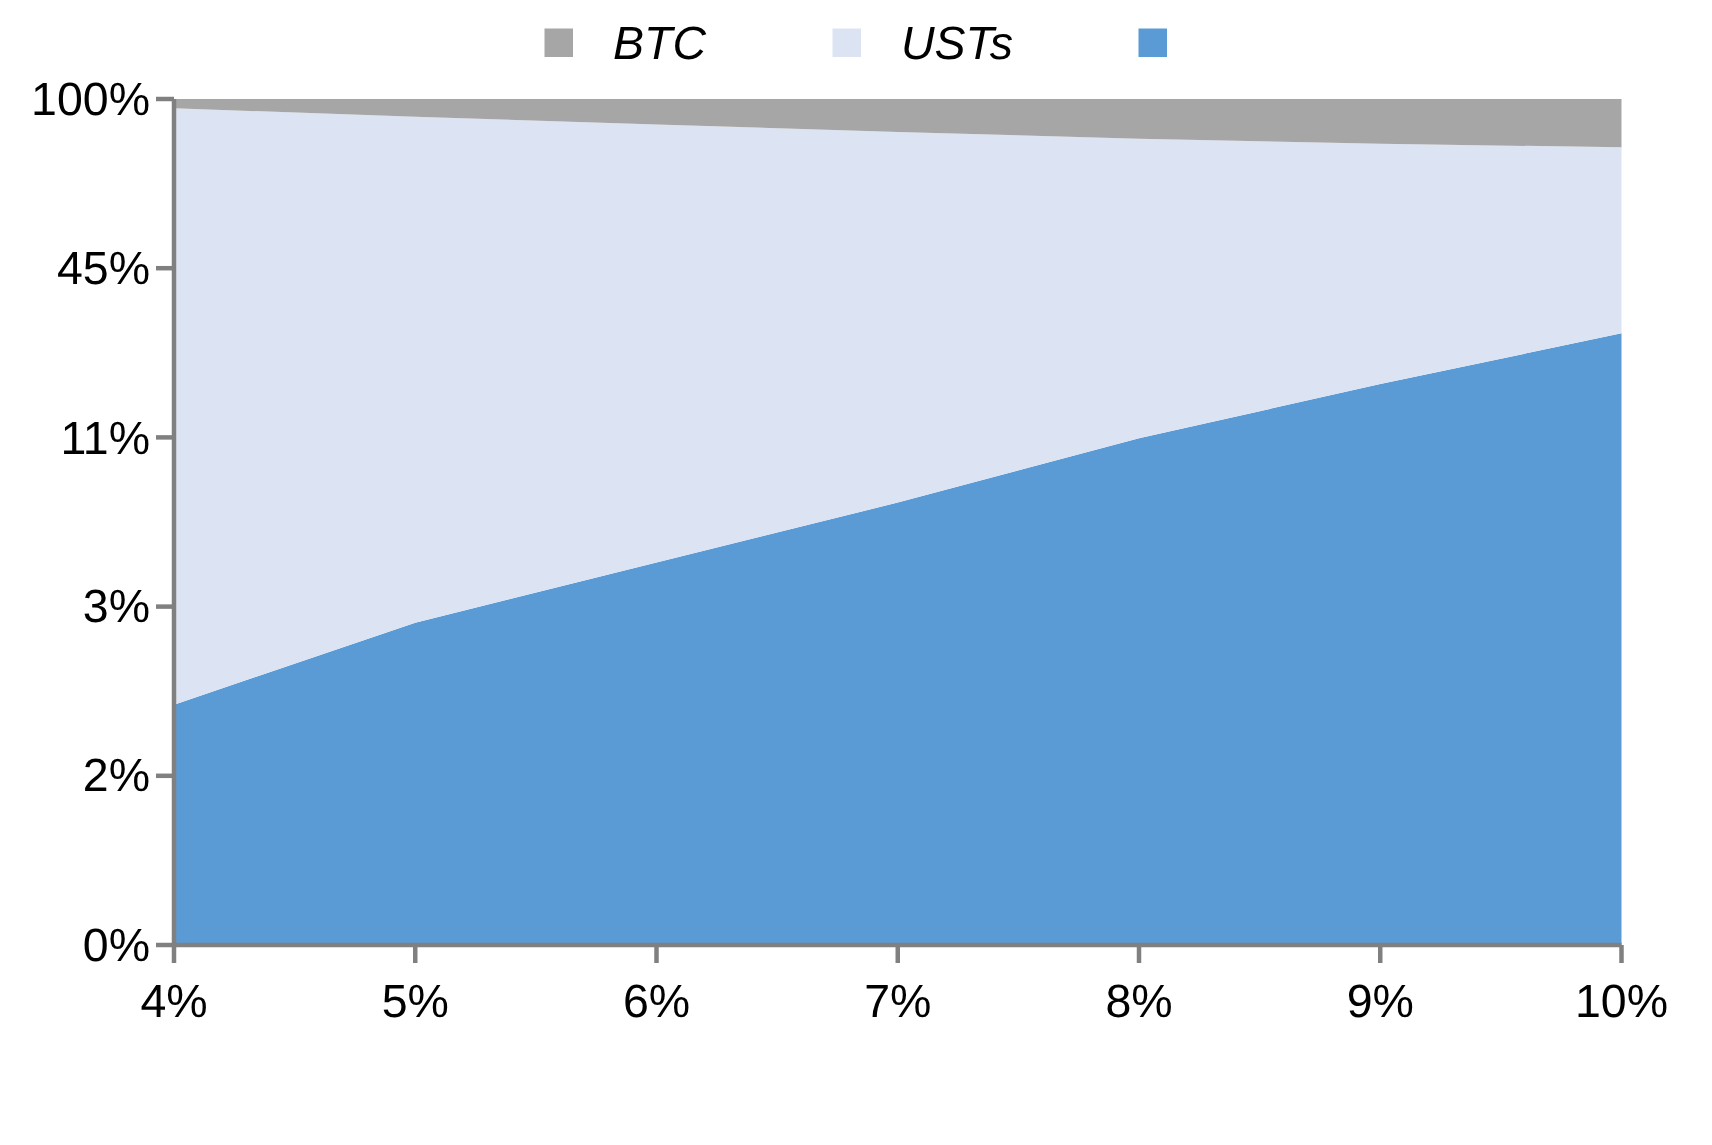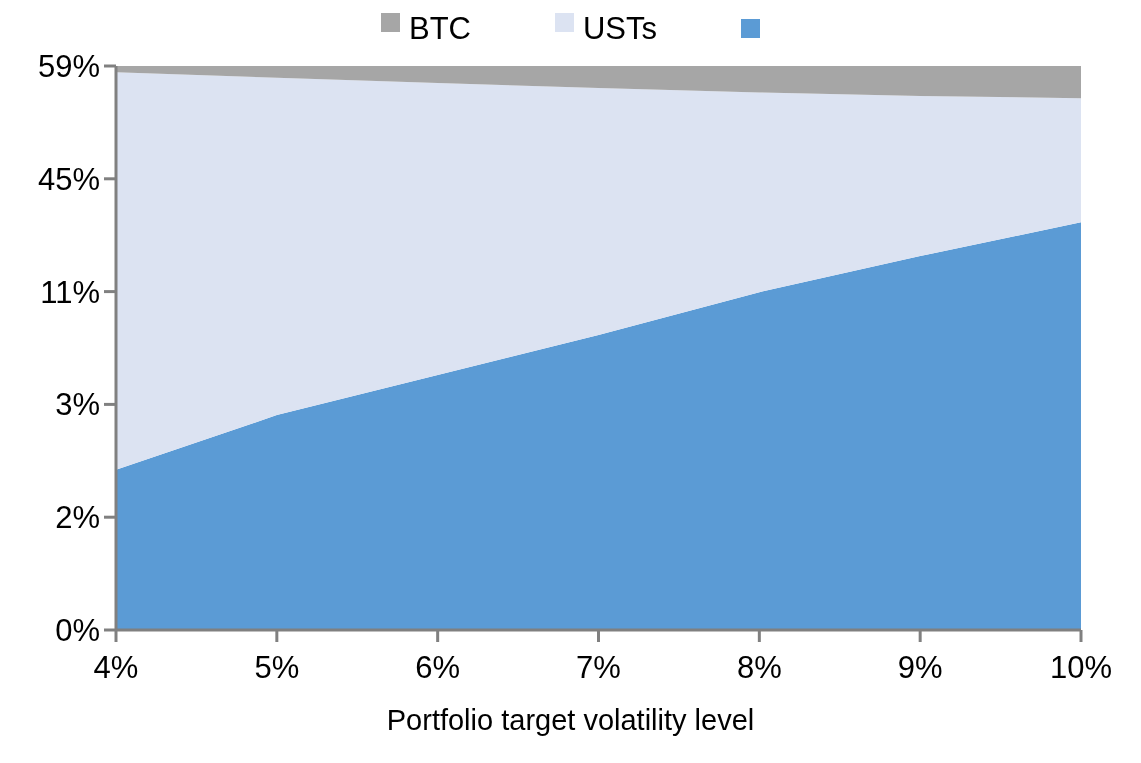--- a/index.html
+++ b/index.html
@@ -26,21 +26,23 @@
     top: 8px;
     width: 1141px;
     height: 40px;
     display: flex;
     justify-content: center;
     align-items: center;
     gap: 84px;
   }
   .legend-item {
     display: flex;
-    gap: 9px;
+    align-items: center;
+    gap: 27px;
+    font-style: italic;
   }
   .legend-swatch {
     width: 19px;
     height: 19px;
     display: block;
   }
   .legend-label {
     font-size: 31px;
     color: #000000;
     line-height: 1;
@@ -140,28 +142,27 @@
         <line x1="1081" y1="630" x2="1081" y2="642" stroke="#808080" stroke-width="3"></line>
       </svg>
   </div>
 
   <div id="y-axis-labels">
       <div class="ytick-label" style="top: 630px;">0%</div>
       <div class="ytick-label" style="top: 517.2px;">2%</div>
       <div class="ytick-label" style="top: 404.4px;">3%</div>
       <div class="ytick-label" style="top: 291.6px;">11%</div>
       <div class="ytick-label" style="top: 178.8px;">45%</div>
-      <div class="ytick-label" style="top: 66px;">59%</div>
+      <div class="ytick-label" style="top: 66px;">100%</div>
     </div>
 
   <div id="x-axis-labels">
       <div class="xtick-label" style="left: 116px;">4%</div>
       <div class="xtick-label" style="left: 276.833px;">5%</div>
       <div class="xtick-label" style="left: 437.667px;">6%</div>
       <div class="xtick-label" style="left: 598.5px;">7%</div>
       <div class="xtick-label" style="left: 759.333px;">8%</div>
       <div class="xtick-label" style="left: 920.167px;">9%</div>
       <div class="xtick-label" style="left: 1081px;">10%</div>
     </div>
 
-  <div id="x-axis-title">Portfolio target volatility level</div>
 
 </div>
 
 </body></html>

